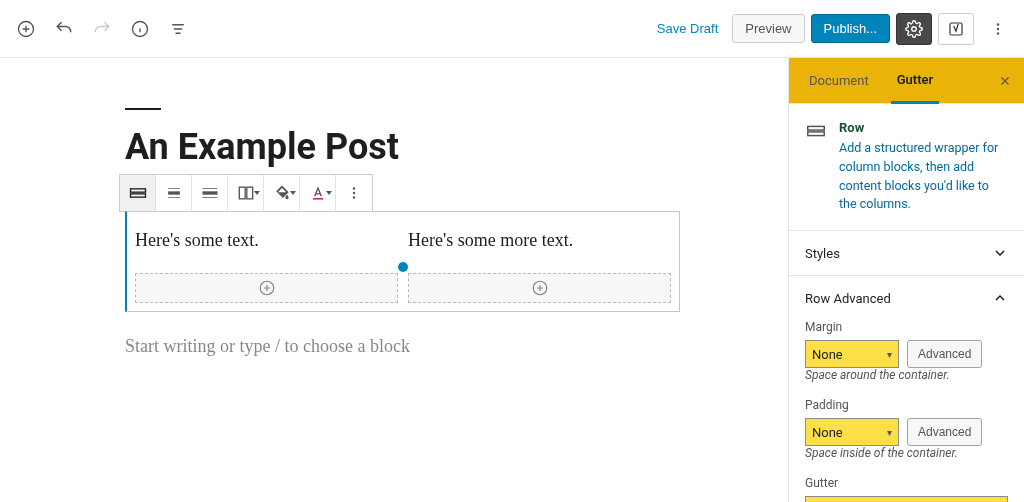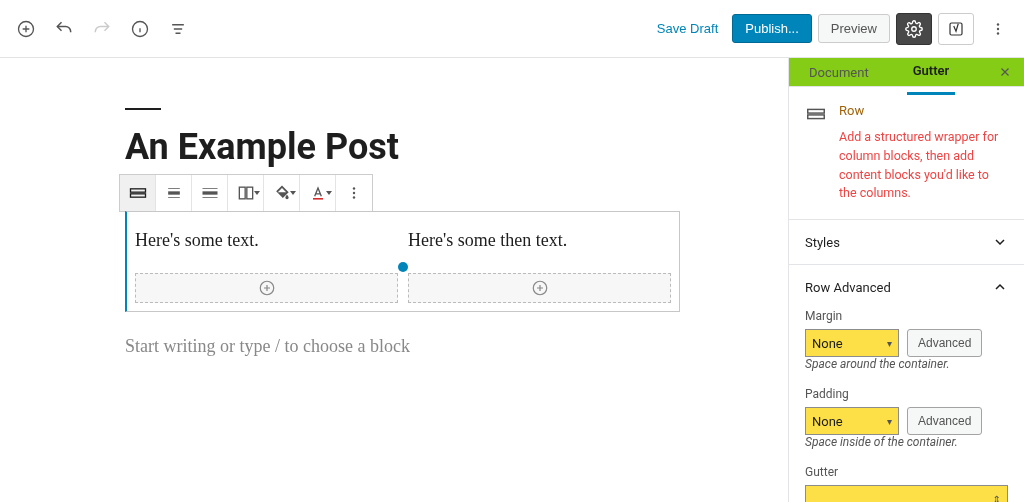--- a/index.html
+++ b/index.html
@@ -32,29 +32,29 @@
     .tb-dropdown::after { content: ''; position: absolute; right: 3px; top: 50%; width: 0; height: 0; border-left: 3px solid transparent; border-right: 3px solid transparent; border-top: 4px solid #555; transform: translateY(-50%); }
     
     .row-block { border: 1px solid #c7c7c7; border-left: 2px solid #0085ba; display: flex; padding: 18px 8px 8px 8px; gap: 10px; position: relative; margin-top: -1px; }
     .column { flex: 1; }
     .column-text { font-family: Georgia, serif; font-size: 18px; color: #1e1e1e; margin-bottom: 22px; }
     .placeholder-area { height: 30px; background: #f7f7f7; border: 1px dashed #bbb; display: flex; align-items: center; justify-content: center; color: #888; }
     .split-handle { position: absolute; width: 10px; height: 10px; background: #0085ba; border-radius: 50%; top: 50px; left: calc(50% - 5px); }
     
     .prompt { margin-top: 24px; font-family: Georgia, serif; font-size: 18px; color: #888; }
     
-    .tab-header { display: flex; align-items: center; height: 29px; background: #84cc16; border-bottom: 1px solid #e2e4e7; padding: 0 14px; position: relative; gap: 16px; }
+    .tab-header { display: flex; align-items: center; height: 46px; background: #eab308; border-bottom: 1px solid #e2e4e7; padding: 0 14px; position: relative; }
     .tab { padding: 0 6px; height: 46px; display: flex; align-items: center; cursor: pointer; color: #555; font-size: 13px; margin-right: 16px; }
     .tab.active { color: #1e1e1e; font-weight: 600; border-bottom: 3px solid #0085ba; }
     .close-x { position: absolute; right: 12px; cursor: pointer; color: #555; }
     
     .block-desc { padding: 16px; display: flex; gap: 12px; border-bottom: 1px solid #e2e4e7; }
     .block-desc-icon { width: 22px; height: 22px; flex-shrink: 0; display: flex; align-items: center; justify-content: center; color: #555; }
-    .block-desc-text h4 { font-size: 13px; font-weight: 400; color: #a16207; margin-bottom: 10px; }
-    .block-desc-text p { font-size: 12.5px; color: #ef4444; line-height: 1.5; }
+    .block-desc-text h4 { font-size: 13px; font-weight: 700; color: #14532d; margin-bottom: 4px; }
+    .block-desc-text p { font-size: 12.5px; color: #0369a1; line-height: 1.5; }
     
     .panel { border-bottom: 1px solid #e2e4e7; }
     .panel-header { display: flex; align-items: center; justify-content: space-between; height: 44px; padding: 0 16px; cursor: pointer; font-weight: 400; font-size: 13px; }
     .panel-body { padding: 0 16px 14px 16px; }
     .setting-group { margin-bottom: 16px; }
     .setting-label { font-size: 12px; color: #555; margin-bottom: 6px; display: block; }
     .setting-row { display: flex; gap: 8px; align-items: center; }
     .select { flex: 0 0 94px; height: 28px; border: 1px solid #8c8c8c; padding: 0 6px; font-size: 13px; background: #fde047; position: relative; display: flex; align-items: center; }
     .select.full { flex: 1; position: relative; }
     .select::after { content: '▾'; position: absolute; right: 6px; font-size: 10px; color: #555; }
@@ -94,22 +94,22 @@
         </svg>
     </button>
     <button class="icon-btn">
       <svg width="20" height="20" viewBox="0 0 24 24" fill="none" stroke="currentColor" stroke-width="1.8">
           <path d="M5 7h14M7 12h10M9 17h6"></path>
         </svg>
     </button>
   </div>
   <div class="top-right">
     <button class="link-btn">Save Draft</button>
+    <button class="btn">Preview</button>
     <button class="btn primary">Publish...</button>
-    <button class="btn">Preview</button>
     <button class="btn dark">
       <svg width="18" height="18" viewBox="0 0 24 24" fill="none" stroke="#fff" stroke-width="1.8">
           <circle cx="12" cy="12" r="3"></circle>
           <path d="M19.4 15a1.7 1.7 0 00.3 1.8l.1.1a2 2 0 11-2.8 2.8l-.1-.1a1.7 1.7 0 00-1.8-.3 1.7 1.7 0 00-1 1.5V21a2 2 0 11-4 0v-.1a1.7 1.7 0 00-1-1.5 1.7 1.7 0 00-1.8.3l-.1.1a2 2 0 11-2.8-2.8l.1-.1a1.7 1.7 0 00.3-1.8 1.7 1.7 0 00-1.5-1H3a2 2 0 110-4h.1a1.7 1.7 0 001.5-1 1.7 1.7 0 00-.3-1.8l-.1-.1a2 2 0 112.8-2.8l.1.1a1.7 1.7 0 001.8.3H9a1.7 1.7 0 001-1.5V3a2 2 0 114 0v.1a1.7 1.7 0 001 1.5 1.7 1.7 0 001.8-.3l.1-.1a2 2 0 112.8 2.8l-.1.1a1.7 1.7 0 00-.3 1.8V9a1.7 1.7 0 001.5 1H21a2 2 0 110 4h-.1a1.7 1.7 0 00-1.5 1z"></path>
         </svg>
     </button>
     <button class="btn yoast">
       <svg width="18" height="18" viewBox="0 0 24 24" fill="none" stroke="#333" stroke-width="1.6">
           <rect x="4" y="4" width="16" height="16" rx="2"></rect>
           <path d="M9 8l3 7 3-10"></path>
@@ -180,21 +180,21 @@
         <div class="column">
           <p class="column-text">Here's some text.</p>
           <div class="placeholder-area">
             <svg width="18" height="18" viewBox="0 0 24 24" fill="none" stroke="#888" stroke-width="1.6">
                 <circle cx="12" cy="12" r="9"></circle>
                 <path d="M12 8v8M8 12h8"></path>
               </svg>
           </div>
         </div>
         <div class="column">
-          <p class="column-text">Here's some then text.</p>
+          <p class="column-text">Here's some more text.</p>
           <div class="placeholder-area">
             <svg width="18" height="18" viewBox="0 0 24 24" fill="none" stroke="#888" stroke-width="1.6">
                 <circle cx="12" cy="12" r="9"></circle>
                 <path d="M12 8v8M8 12h8"></path>
               </svg>
           </div>
         </div>
         <div class="split-handle"></div>
       </div>
       

